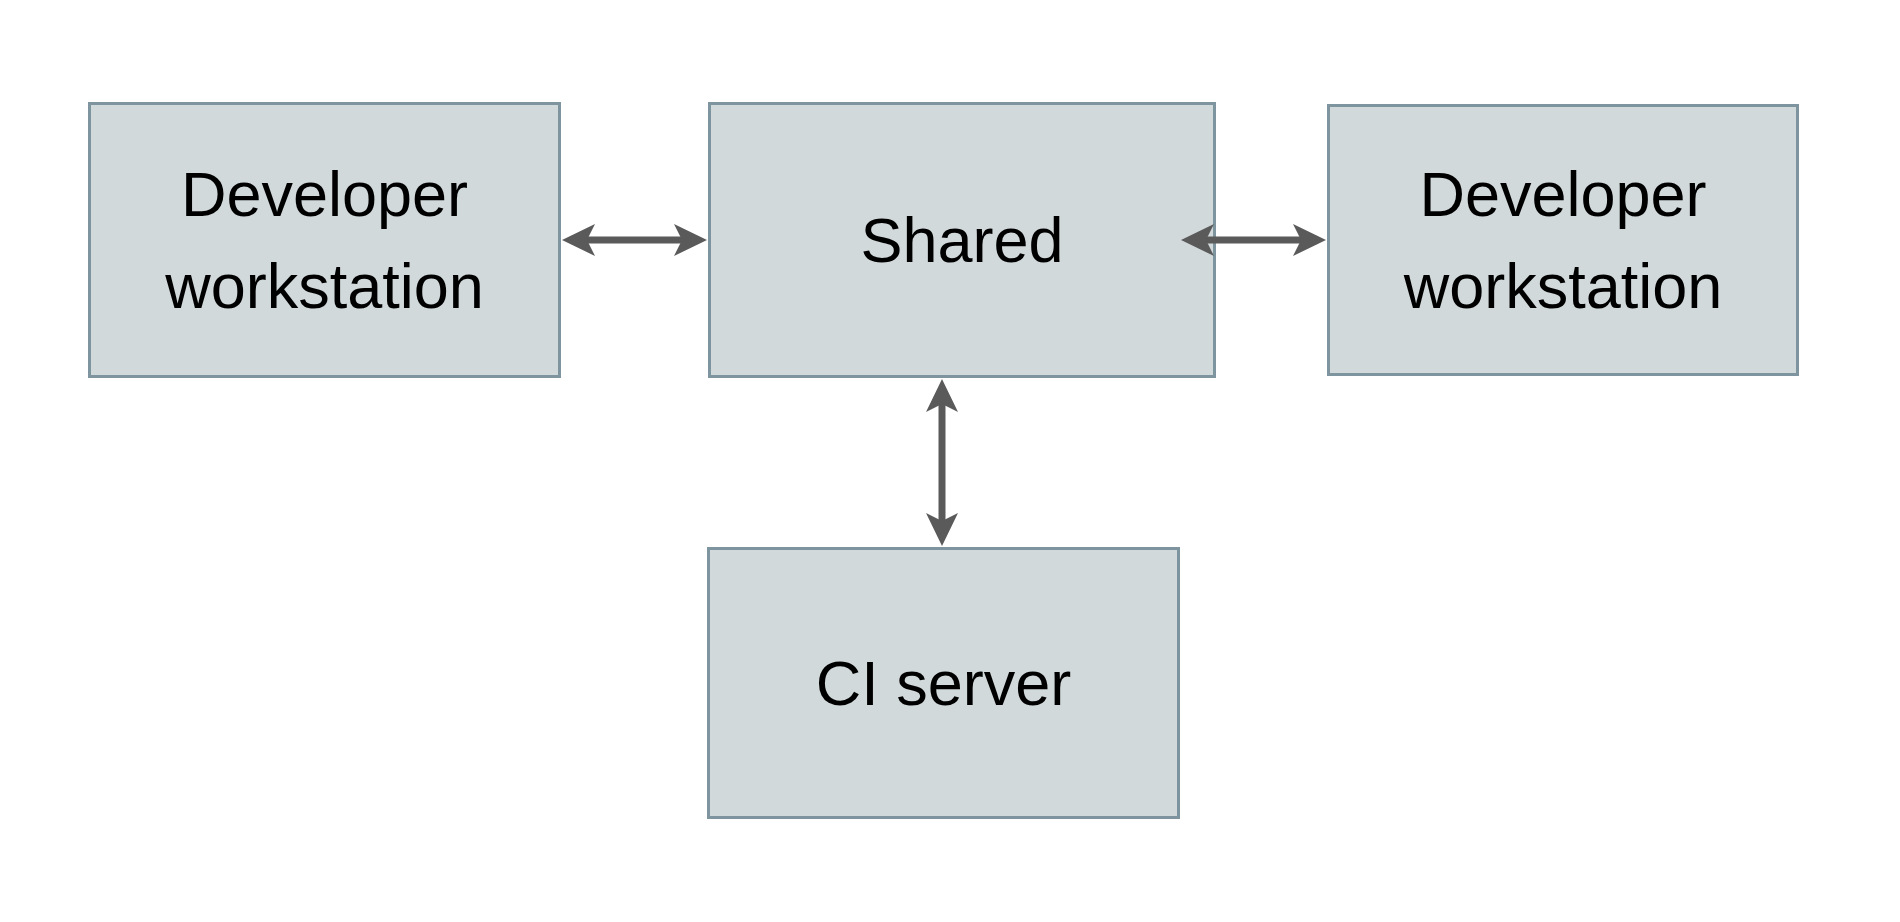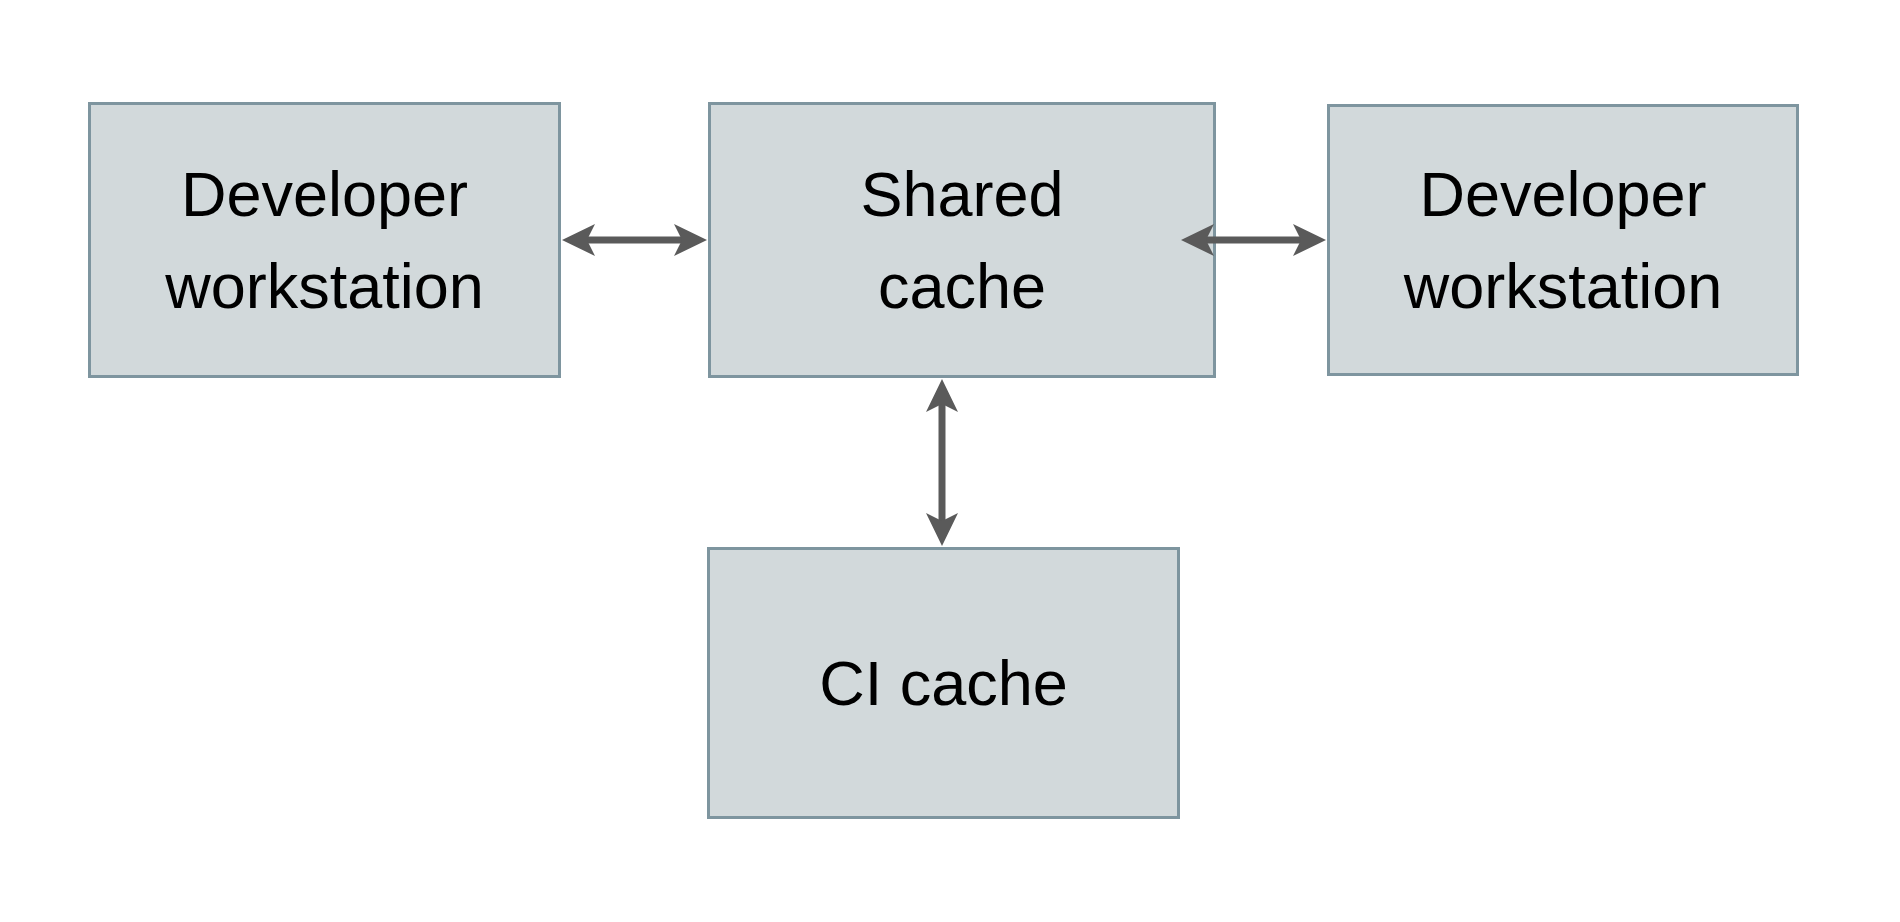--- a/index.html
+++ b/index.html
@@ -53,30 +53,29 @@
 
 <div class="canvas">
 
   <div class="node node-left">
     <span class="node-label-line">Developer</span>
     <span class="node-label-line">workstation</span>
   </div>
 
   <div class="node node-center">
     <span class="node-label-line">Shared</span>
-    <span class="node-label-line">cache</span>
   </div>
 
   <div class="node node-right">
     <span class="node-label-line">Developer</span>
     <span class="node-label-line">workstation</span>
   </div>
 
   <div class="node node-ci">
-    <span class="node-label-line">CI cache</span>
+    <span class="node-label-line">CI server</span>
   </div>
 
   <svg class="arrow arrow-left" width="147" height="48" viewBox="0 0 147 48">
     <line x1="24" y1="24" x2="123" y2="24" stroke-width="7" stroke="#5a5a5a"></line>
     <polygon points="1,24 34,8 26,24 34,40" fill="#5a5a5a"></polygon>
     <polygon points="146,24 113,8 121,24 113,40" fill="#5a5a5a"></polygon>
   </svg>
 
   <svg class="arrow arrow-right" width="147" height="48" viewBox="0 0 147 48">
     <line x1="24" y1="24" x2="123" y2="24" stroke-width="7" stroke="#5a5a5a"></line>

